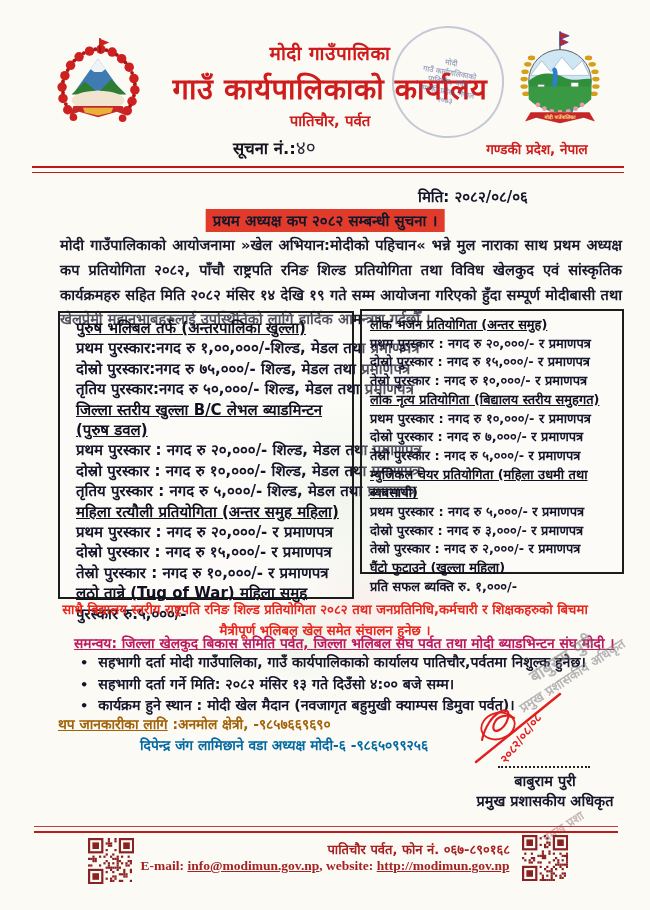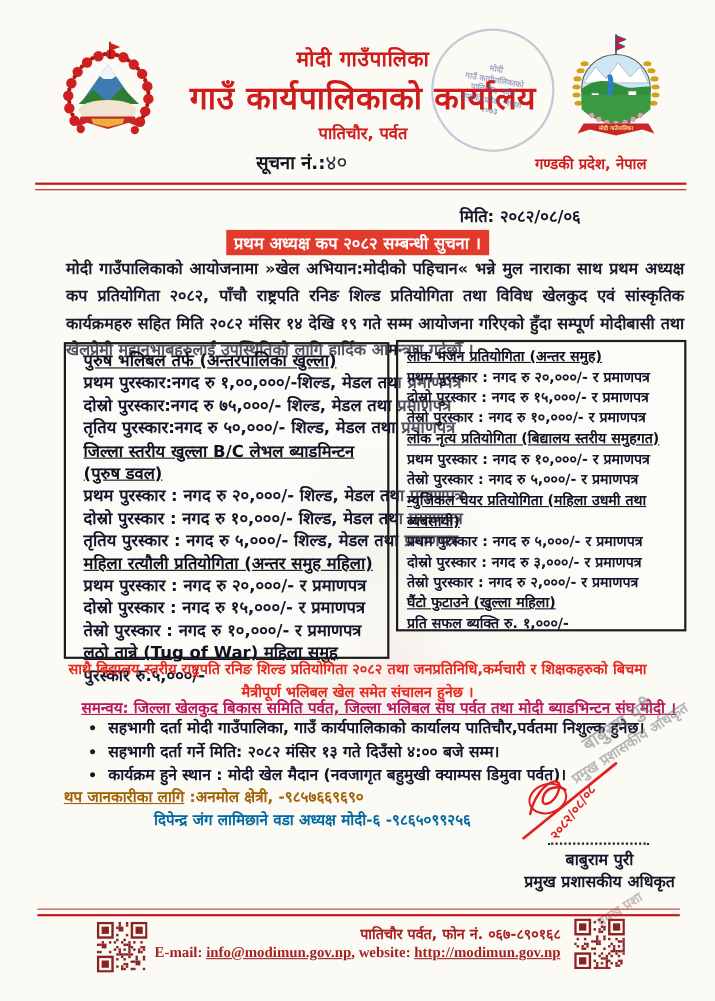--- a/index.html
+++ b/index.html
@@ -35,21 +35,21 @@
   .notice-no{position:absolute; left:233px; top:134px; font-size:16.5px; font-weight:800; color:#15151f;}
   .notice-no .hand{font-weight:400; font-size:19px; display:inline-block; transform:rotate(-4deg); color:#2a2a38;}
   .province{position:absolute; left:452px; top:140px; width:170px; text-align:center; color:#ce1b1b; font-size:13.5px; font-weight:800;}
   .rule{position:absolute; left:32px; width:592px; height:4px;}
   .rule-head{top:166px; border-top:2.5px solid #bf1a1a; border-bottom:1.5px solid #bf1a1a;}
   .rule-foot{top:826px; border-top:1.5px solid #bf3a3a; border-bottom:2.5px solid #bf1a1a; left:34px; width:584px;}
   .date-line{position:absolute; left:418px; top:186px; font-size:15px; font-weight:800; color:#15152a;}
   
   .banner{
     position:absolute; left:50%; transform:translateX(-50%); top:209px;
-    background:#e23a2b; color:#ffffff; font-size:15px; font-weight:800;
+    background:#e23a2b; color:#0f172a; font-size:15px; font-weight:800;
     padding:1px 7px 2px; white-space:nowrap;
   }
   .body-par{
     position:absolute; left:60px; top:233px; width:562px;
     font-size:14.6px; font-weight:700; line-height:24.8px; text-align:justify; color:#18182a;
   }
   
   .pbox{position:absolute; border:2px solid #1c1c1c; background:rgba(255,255,255,.25); padding:5px 8px 4px; box-sizing:border-box;}
   .pbox-left{left:58px; top:311px; width:296px; height:288px; font-size:15px; line-height:20.4px;padding-left:16px;}
   .pbox-right{left:360px; top:309px; width:264px; height:265px; font-size:12.9px; line-height:18.7px;}
@@ -243,20 +243,21 @@
       <div class="tbl-title">लठो तान्ने (Tug of War) महिला समुह</div>
       <div class="tbl-row">पुरस्कार रु.५,०००/-</div>
     </div>
   <div class="pbox pbox-right">
       <div class="tbl-title">लोक भजन प्रतियोगिता  (अन्तर समुह)</div>
       <div class="tbl-row">प्रथम पुरस्कार : नगद रु २०,०००/- र प्रमाणपत्र</div>
       <div class="tbl-row">दोस्रो पुरस्कार : नगद रु १५,०००/- र प्रमाणपत्र</div>
       <div class="tbl-row">तेस्रो पुरस्कार : नगद रु १०,०००/- र प्रमाणपत्र</div>
       <div class="tbl-title">लोक नृत्य प्रतियोगिता  (बिद्यालय स्तरीय समुहगत)</div>
       <div class="tbl-row">प्रथम पुरस्कार : नगद रु १०,०००/- र प्रमाणपत्र</div>
+      <div class="tbl-row">दोस्रो पुरस्कार : नगद रु ७,०००/- र प्रमाणपत्र</div>
       <div class="tbl-row">तेस्रो पुरस्कार : नगद रु ५,०००/- र प्रमाणपत्र</div>
       <div class="tbl-title">म्युजिकल चेयर प्रतियोगिता (महिला उधमी तथा ब्यबसायी)</div>
       <div class="tbl-row">प्रथम पुरस्कार : नगद रु ५,०००/- र प्रमाणपत्र</div>
       <div class="tbl-row">दोस्रो पुरस्कार : नगद रु ३,०००/- र प्रमाणपत्र</div>
       <div class="tbl-row">तेस्रो पुरस्कार : नगद रु २,०००/- र प्रमाणपत्र</div>
       <div class="tbl-title">घैंटो फुटाउने (खुल्ला महिला)</div>
       <div class="tbl-row">प्रति सफल ब्यक्ति रु. १,०००/-</div>
     </div>
 
   <div class="red-note">

